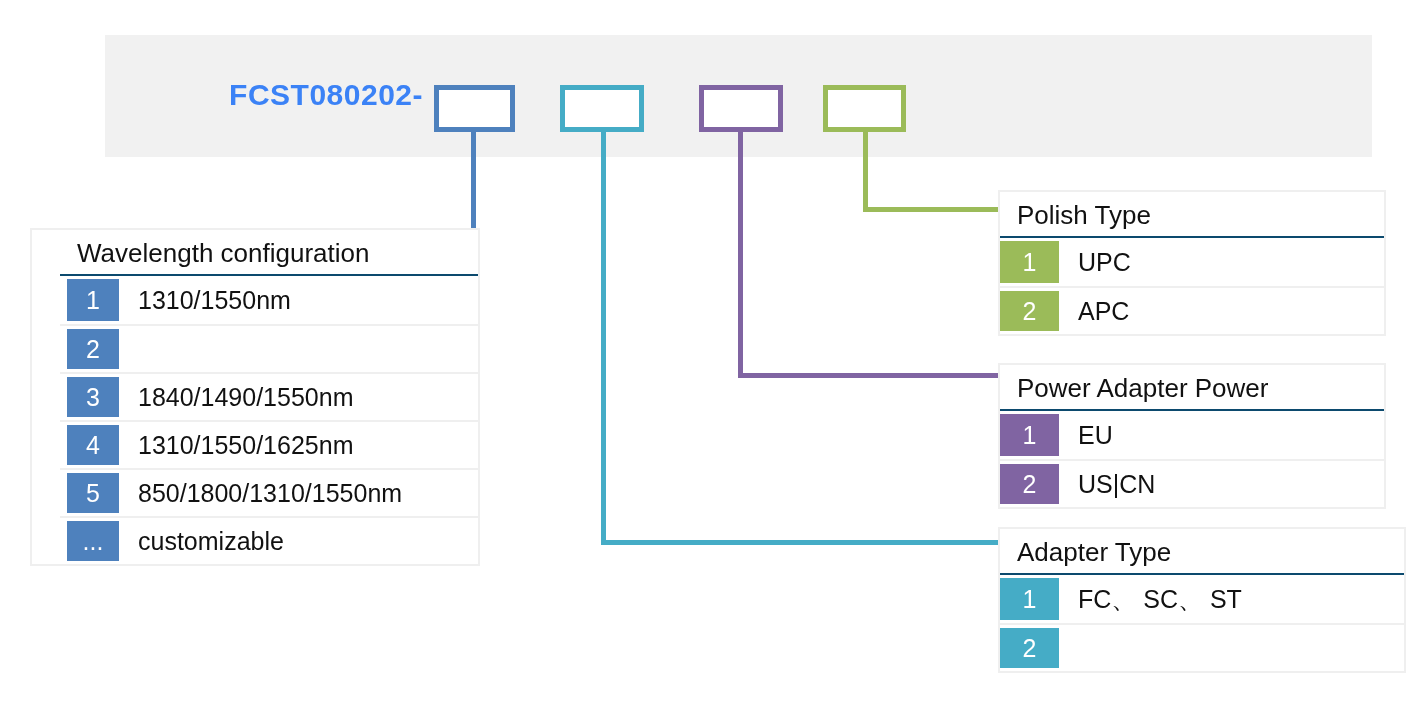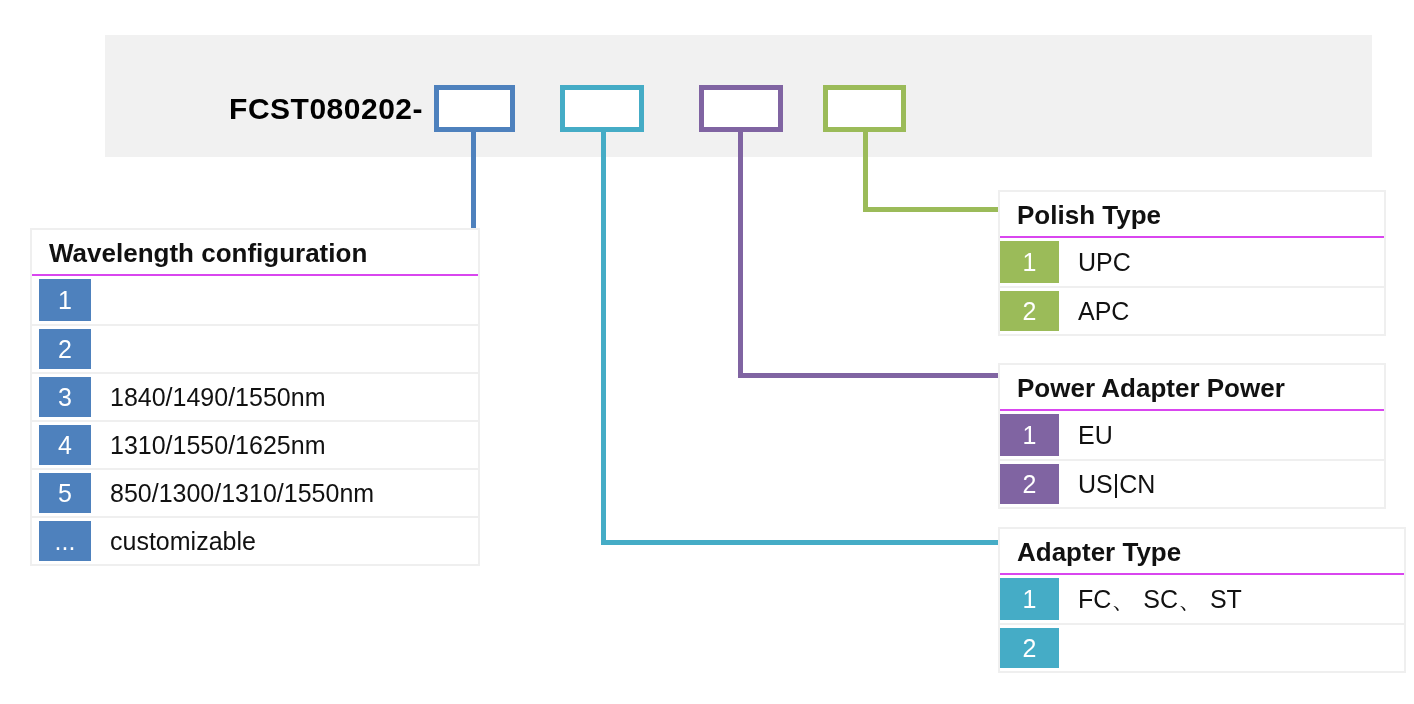--- a/index.html
+++ b/index.html
@@ -20,28 +20,28 @@
   .band {
     position: absolute;
     left: 105px; top: 35px;
     width: 1267px; height: 122px;
     background: #f1f1f1;
   }
 
   
   .product-code {
     position: absolute;
-    left: 100px; top: 89px;
+    left: 100px; top: 75px;
     width: 323px; height: 40px;
     text-align: right;
     font-size: 30px;
     font-weight: bold;
     letter-spacing: 0.5px;
     line-height: 40px;
-    color: #000000;
+    color: #3b82f6;
   }
 
   
   .code-box {
     position: absolute;
     top: 85px;
     height: 47px;
     background: #ffffff;
     border-style: solid;
     border-width: 5px;
@@ -71,22 +71,22 @@
   .opt-table {
     position: absolute;
     background: #ffffff;
     border: 2px solid #efefef;
   }
   .opt-table .title {
     height: 46px;
     line-height: 46px;
     padding-left: 17px;
     font-size: 26px;
-    font-weight: bold;
-    border-bottom: 2px solid #d946ef;
+    font-weight: normal;
+    border-bottom: 2px solid #0c4a6e;
     white-space: nowrap;
   }
   .opt-row {
     display: flex;
     align-items: stretch;
     height: 48px;
   }
   .opt-row + .opt-row { border-top: 2px solid #efefef; }
   .key-cell {
     width: 52px;
@@ -100,21 +100,21 @@
   .val-cell {
     flex: 1;
     display: flex;
     align-items: center;
     padding-left: 19px;
     font-size: 25px;
     color: #111111;
     white-space: nowrap;
   }
 
-  .tbl-wavelength { left: 30px;  top: 228px; width: 450px; }
+  .tbl-wavelength { left: 30px;  top: 228px; width: 450px; padding-left: 28px; }
   .tbl-wavelength .key-cell { margin-left: 7px; background: #4e81bd; }
 
   .tbl-polish  { left: 998px; top: 190px; width: 388px; }
   .tbl-polish  .key-cell { width: 59px; background: #9bbb59; }
 
   .tbl-power   { left: 998px; top: 363px; width: 388px; }
   .tbl-power   .key-cell { width: 59px; background: #8064a2; }
 
   .tbl-adapter { left: 998px; top: 527px; width: 408px; }
   .tbl-adapter .key-cell { width: 59px; background: #45acc6; }
@@ -138,35 +138,36 @@
   <div class="line teal horiz-teal"></div>
   <div class="line purple stem-purple"></div>
   <div class="line purple horiz-purple"></div>
   <div class="line green stem-green"></div>
   <div class="line green horiz-green"></div>
 
   <div class="opt-table tbl-wavelength">
     <div class="title">Wavelength configuration</div>
     <div class="opt-row">
       <div class="key-cell">1</div>
+      <div class="val-cell">1310/1550nm</div>
     </div>
     <div class="opt-row">
       <div class="key-cell">2</div>
     </div>
     <div class="opt-row">
       <div class="key-cell">3</div>
       <div class="val-cell">1840/1490/1550nm</div>
     </div>
     <div class="opt-row">
       <div class="key-cell">4</div>
       <div class="val-cell">1310/1550/1625nm</div>
     </div>
     <div class="opt-row">
       <div class="key-cell">5</div>
-      <div class="val-cell">850/1300/1310/1550nm</div>
+      <div class="val-cell">850/1800/1310/1550nm</div>
     </div>
     <div class="opt-row">
       <div class="key-cell">...</div>
       <div class="val-cell">customizable</div>
     </div>
   </div>
 
   <div class="opt-table tbl-polish">
     <div class="title">Polish Type</div>
     <div class="opt-row">

